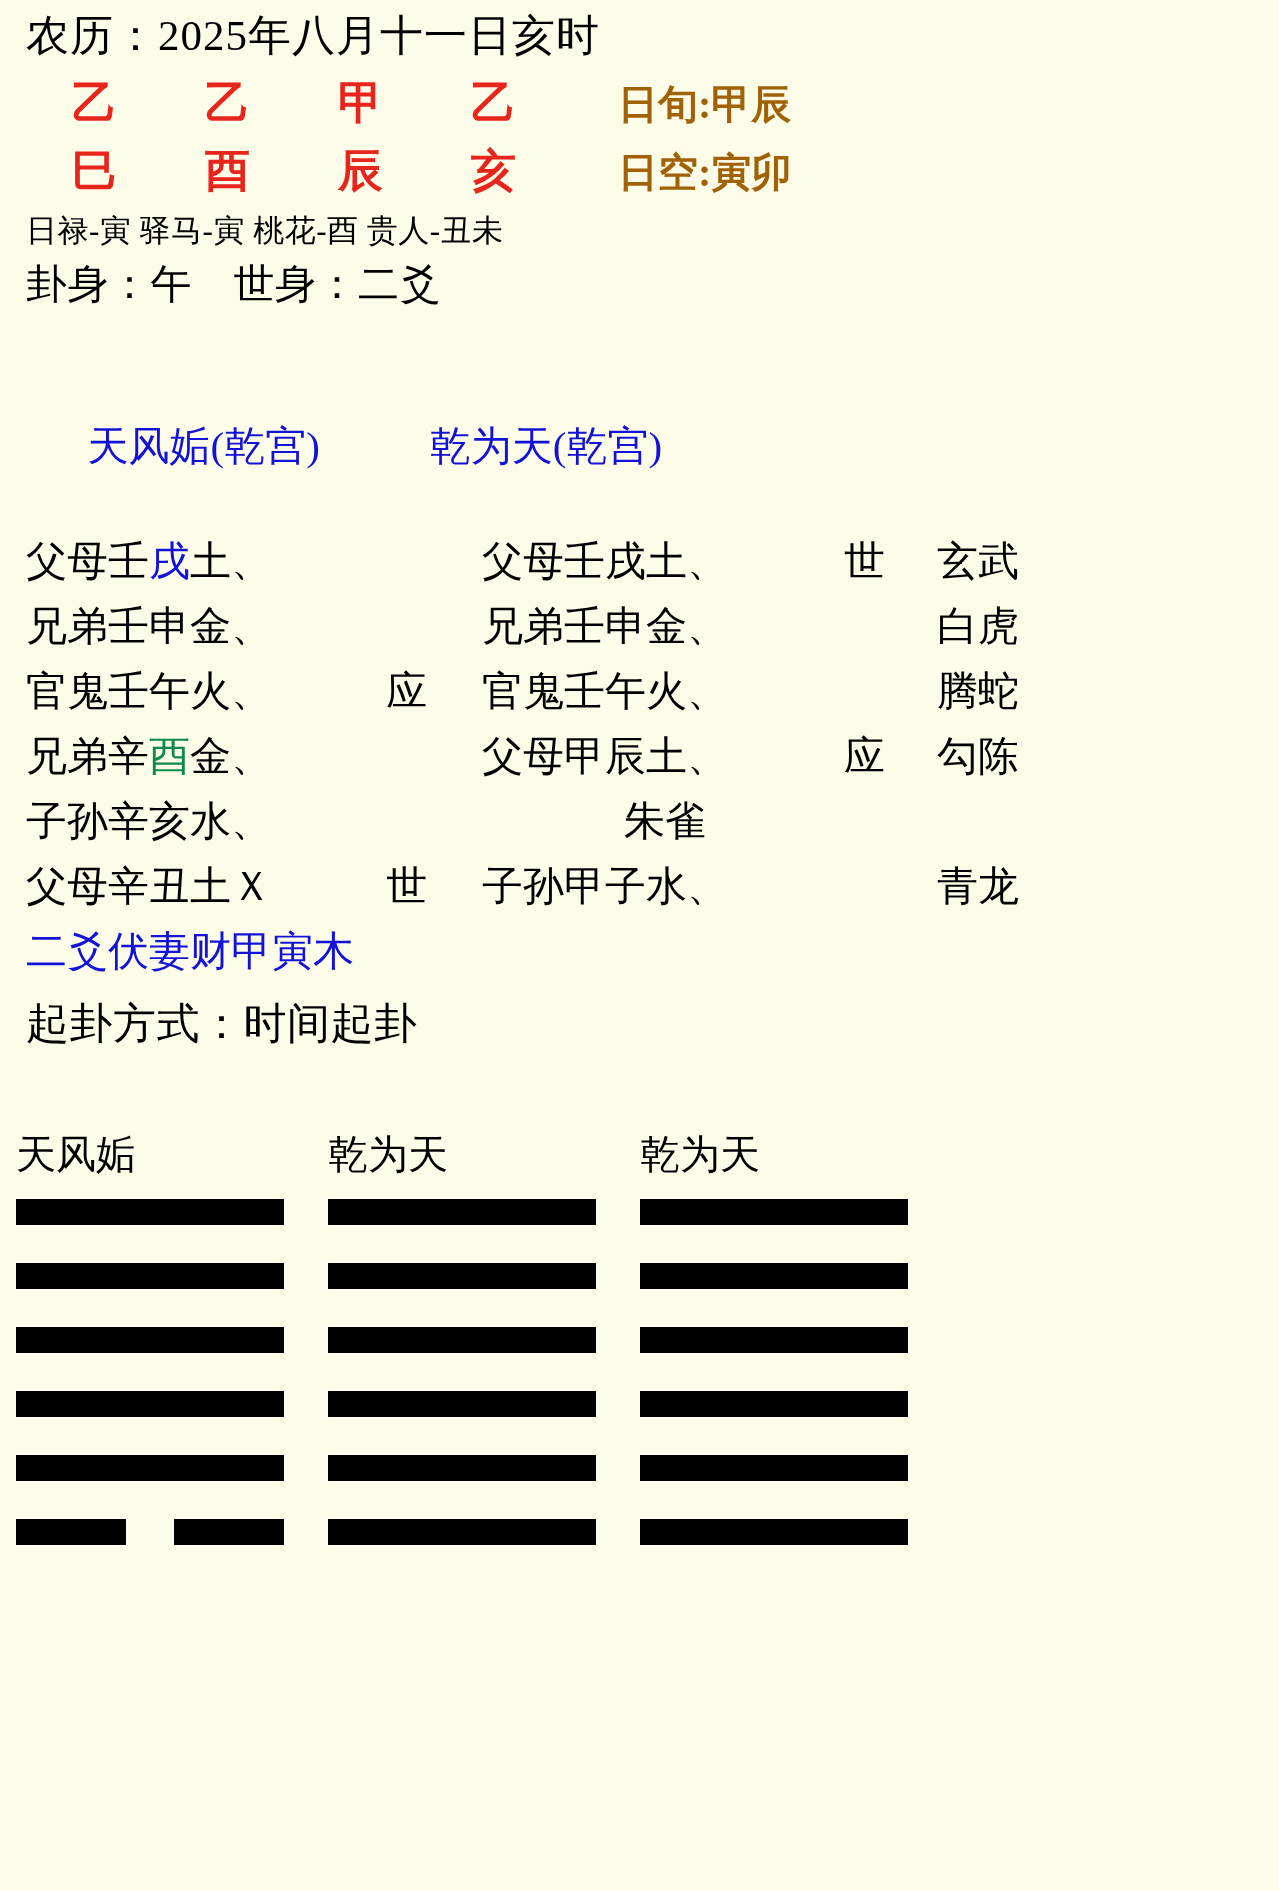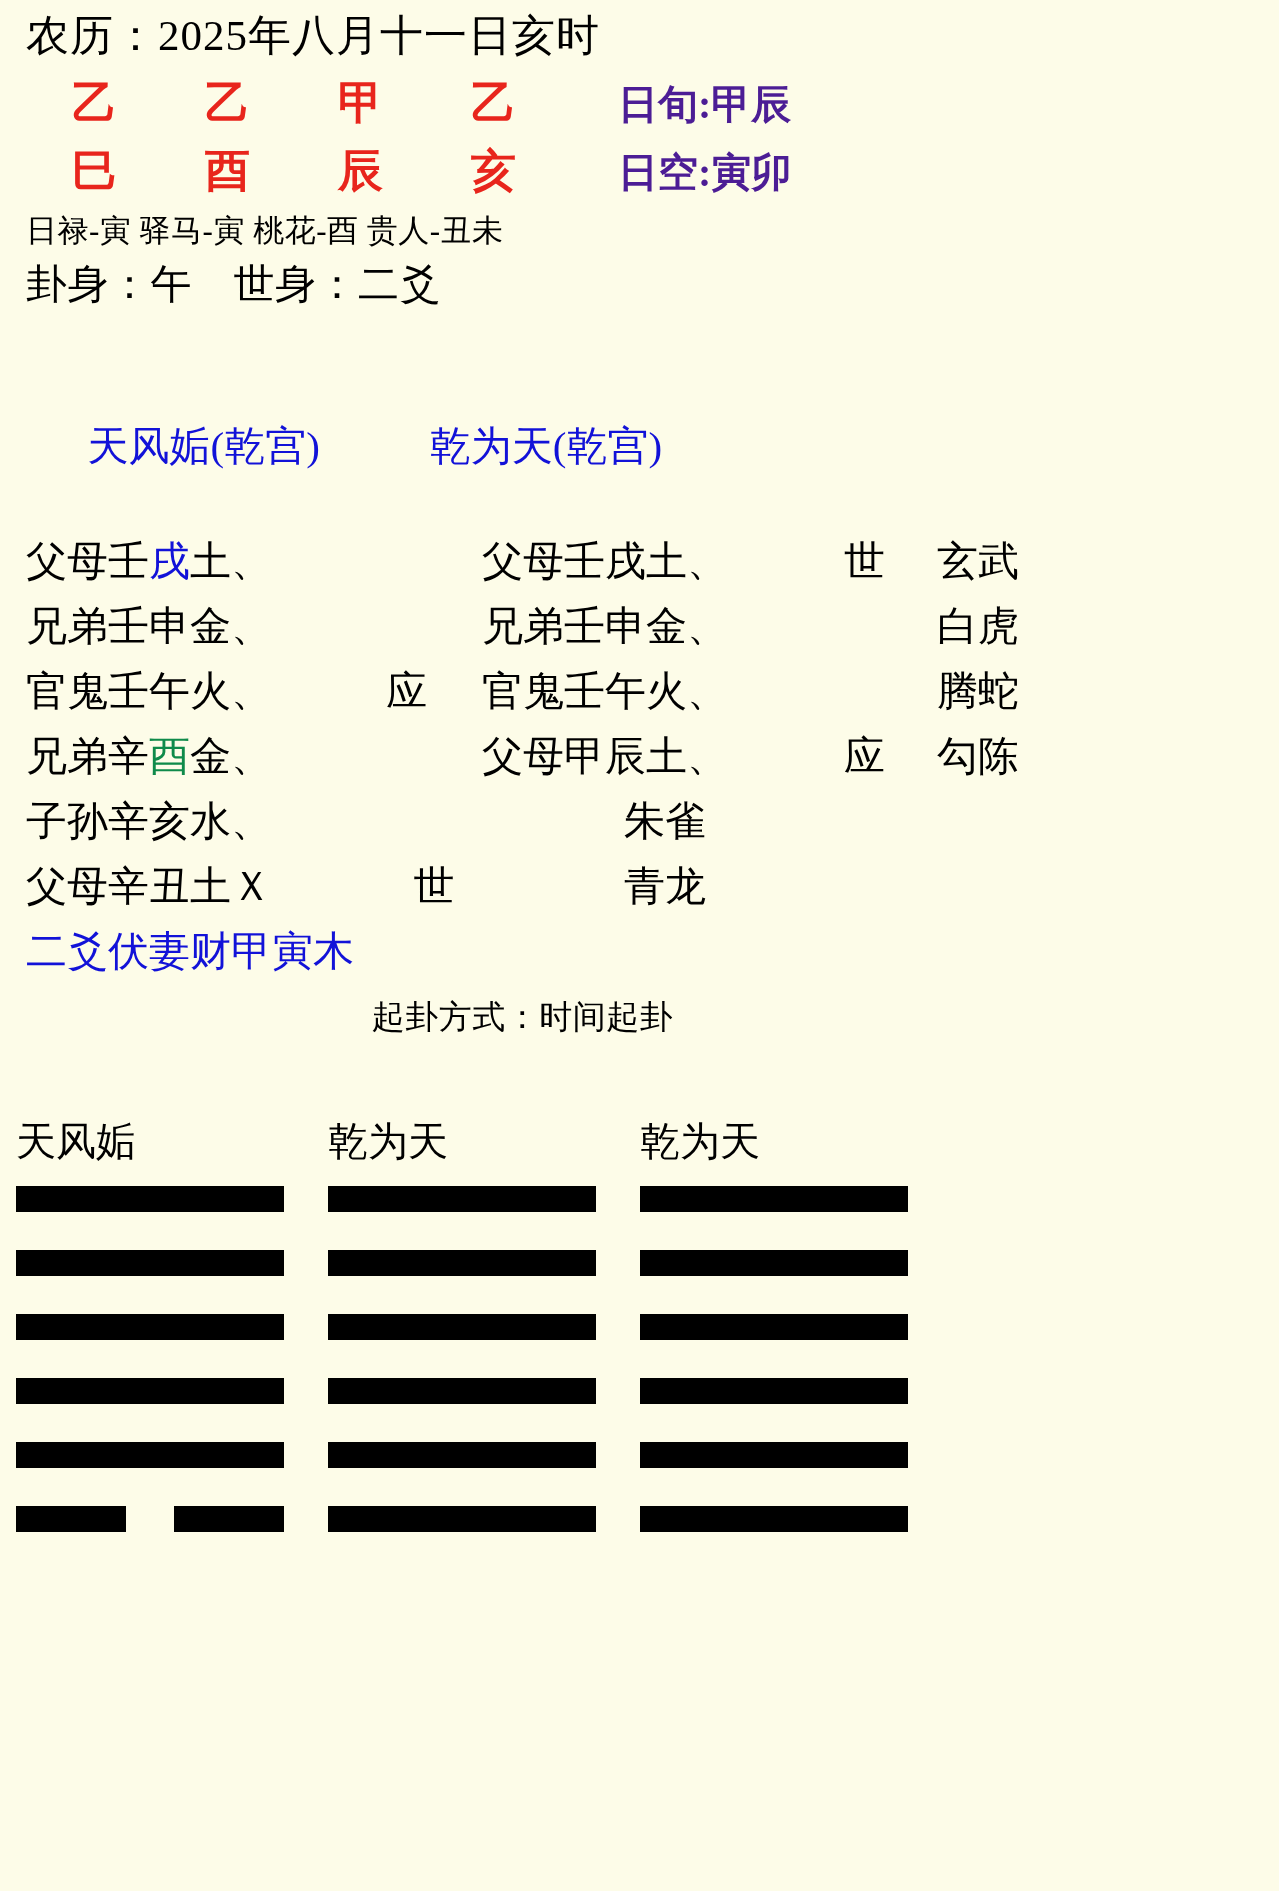--- a/index.html
+++ b/index.html
@@ -44,21 +44,21 @@
     padding-left: 46px;
   }
   .pillar-row .gz {
     color: #e8251c;
     font-size: 45px;
     font-weight: bold;
     width: 133px;
     display: inline-block;
   }
   .pillar-row .tail {
-    color: #4c1d95;
+    color: #a16207;
     font-size: 40px;
     font-weight: bold;
     margin-left: 14px;
     white-space: pre;
   }
 
   .luck {
     font-size: 31px;
     margin-top: 14px;
     letter-spacing: 0.5px;
@@ -114,24 +114,23 @@
   }
   .blue  { color: #1212d8; }
   .green { color: #0f8a4a; }
 
   .fushen {
     color: #1212d8;
     font-size: 41px;
     margin-top: 6px;
   }
   .qigua {
-    font-size: 33px;
+    font-size: 43px;
     margin-top: 16px;
     letter-spacing: 0.5px;
-    text-align: center;
   }
 
   
   .hex-area {
     margin-top: 74px;
     padding-left: 16px;
     display: flex;
     gap: 44px;
   }
   .hex-col {
@@ -233,20 +232,21 @@
     <div class="yao-row">
       <span class="c-left"><span>子孙辛亥水、</span><span class="blue"></span><span></span></span>
       <span class="c-mark"></span>
       <span class="c-mark2"></span>
       <span class="c-beast">朱雀</span>
     </div>
 
     <div class="yao-row">
       <span class="c-left"><span>父母辛丑土Ｘ</span><span class="blue"></span><span></span></span>
       <span class="c-mark">世</span>
+      <span class="c-right">子孙甲子水、</span>
       <span class="c-mark2"></span>
       <span class="c-beast">青龙</span>
     </div>
 
     <div class="fushen">二爻伏妻财甲寅木</div>
     <div class="qigua">起卦方式：时间起卦</div>
   </div>
 
   <div class="hex-area">
 

